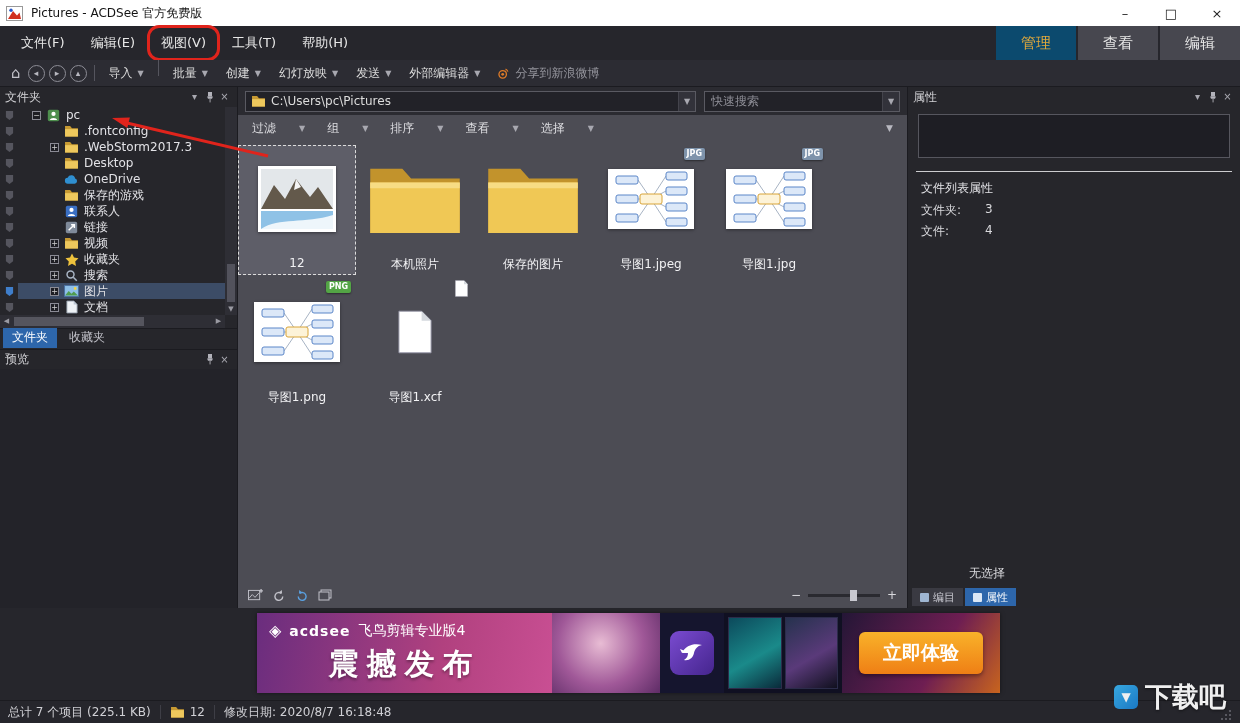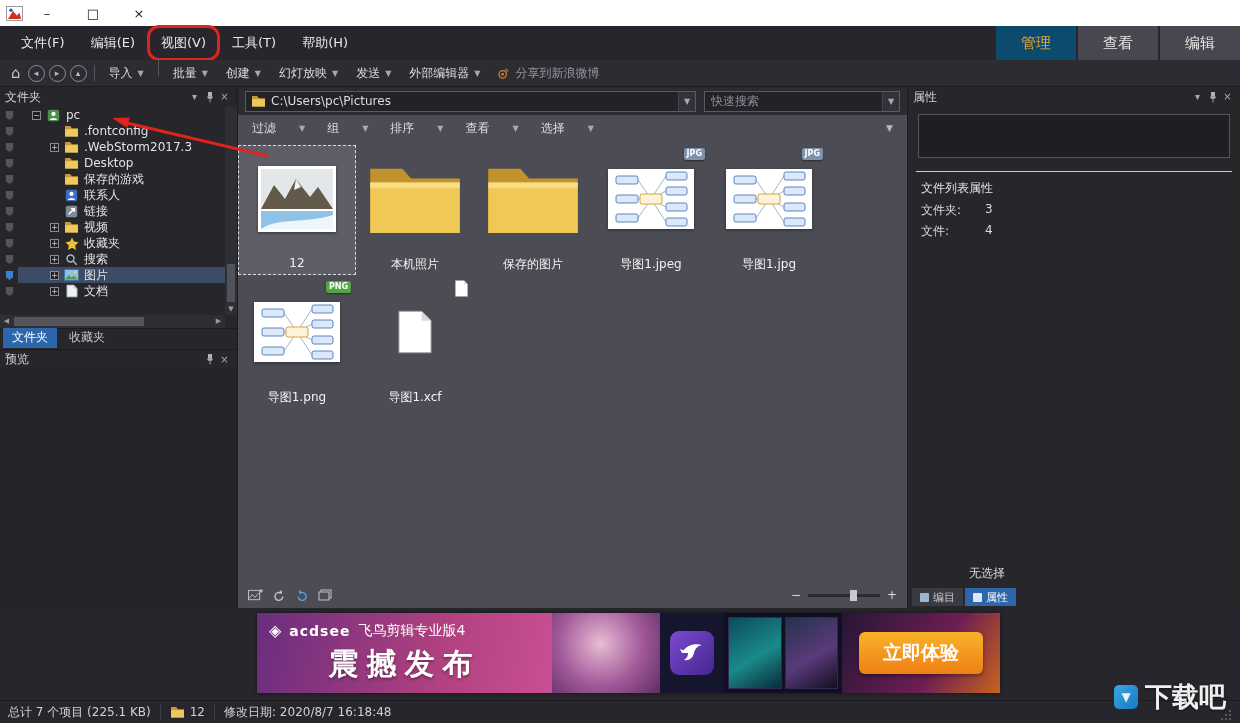--- a/index.html
+++ b/index.html
@@ -137,20 +137,21 @@
 <body>
 
 <div class="app">
 
   <div class="titlebar">
     <span class="app-icon"><svg width="17" height="15" viewBox="0 0 17 15">
           <rect x="0.5" y="0.5" width="16" height="14" fill="#fff" stroke="#999"></rect>
           <path d="M2 13 L7 5 11 9.5 13.5 6.5 15 13z" fill="#d03020"></path>
           <circle cx="5" cy="4.2" r="1.7" fill="#2858c8"></circle>
         </svg></span>
+    <span class="title-text">Pictures - ACDSee 官方免费版</span>
     <div class="win-controls">
       <div class="win-btn">–</div>
       <div class="win-btn">□</div>
       <div class="win-btn">×</div>
     </div>
   </div>
 
   <div class="menubar">
     <div class="menu-items">
         <div class="menu-item">文件(F)</div>
@@ -287,20 +288,36 @@
               </span>
               <div class="trow-body" style="padding-left: 32px;">
                 <span class="exp none"></span>
                 <span class="tic">
                   <svg width="15" height="12" viewBox="0 0 16 13">
                     <path d="M1 1h5.5l2 2.5H15v9H1z" fill="#c79a33"></path>
                     <rect x="1" y="4.5" width="14" height="8" fill="#eec85d"></rect>
                   </svg>
                 </span>
                 <span class="tlabel">Desktop</span>
+              </div>
+            </div>
+            <div class="trow">
+              <span class="gutter">
+                <svg width="9" height="11" viewBox="0 0 10 12">
+                  <path d="M1 1h8v7L5 11 1 8z" fill="#55555e"></path>
+                </svg>
+              </span>
+              <div class="trow-body" style="padding-left: 32px;">
+                <span class="exp none"></span>
+                <span class="tic">
+                  <svg width="15" height="11" viewBox="0 0 16 12">
+                    <path d="M4.2 10.5a3.2 3.2 0 01-.4-6.4A4.3 4.3 0 0112 5a2.8 2.8 0 01-.6 5.5z" fill="#2f8fd0"></path>
+                  </svg>
+                </span>
+                <span class="tlabel">OneDrive</span>
               </div>
             </div>
             <div class="trow">
               <span class="gutter">
                 <svg width="9" height="11" viewBox="0 0 10 12">
                   <path d="M1 1h8v7L5 11 1 8z" fill="#55555e"></path>
                 </svg>
               </span>
               <div class="trow-body" style="padding-left: 32px;">
                 <span class="exp none"></span>

